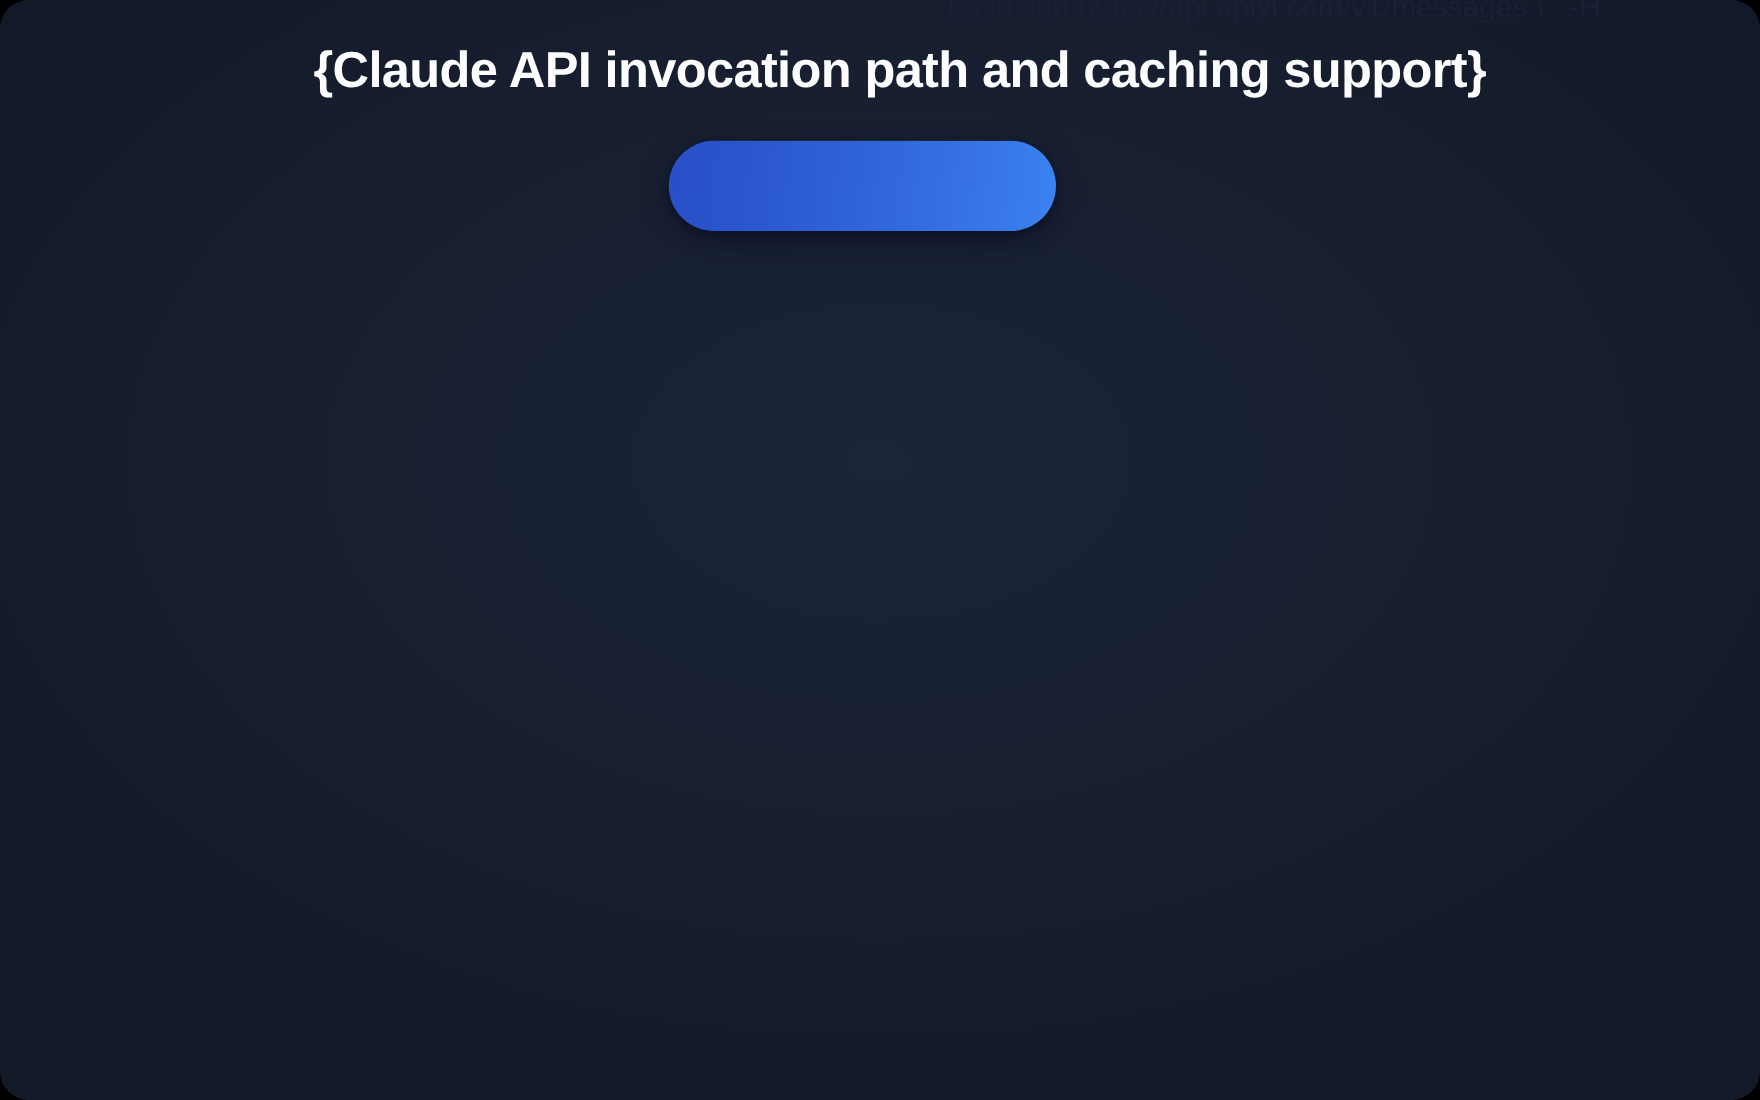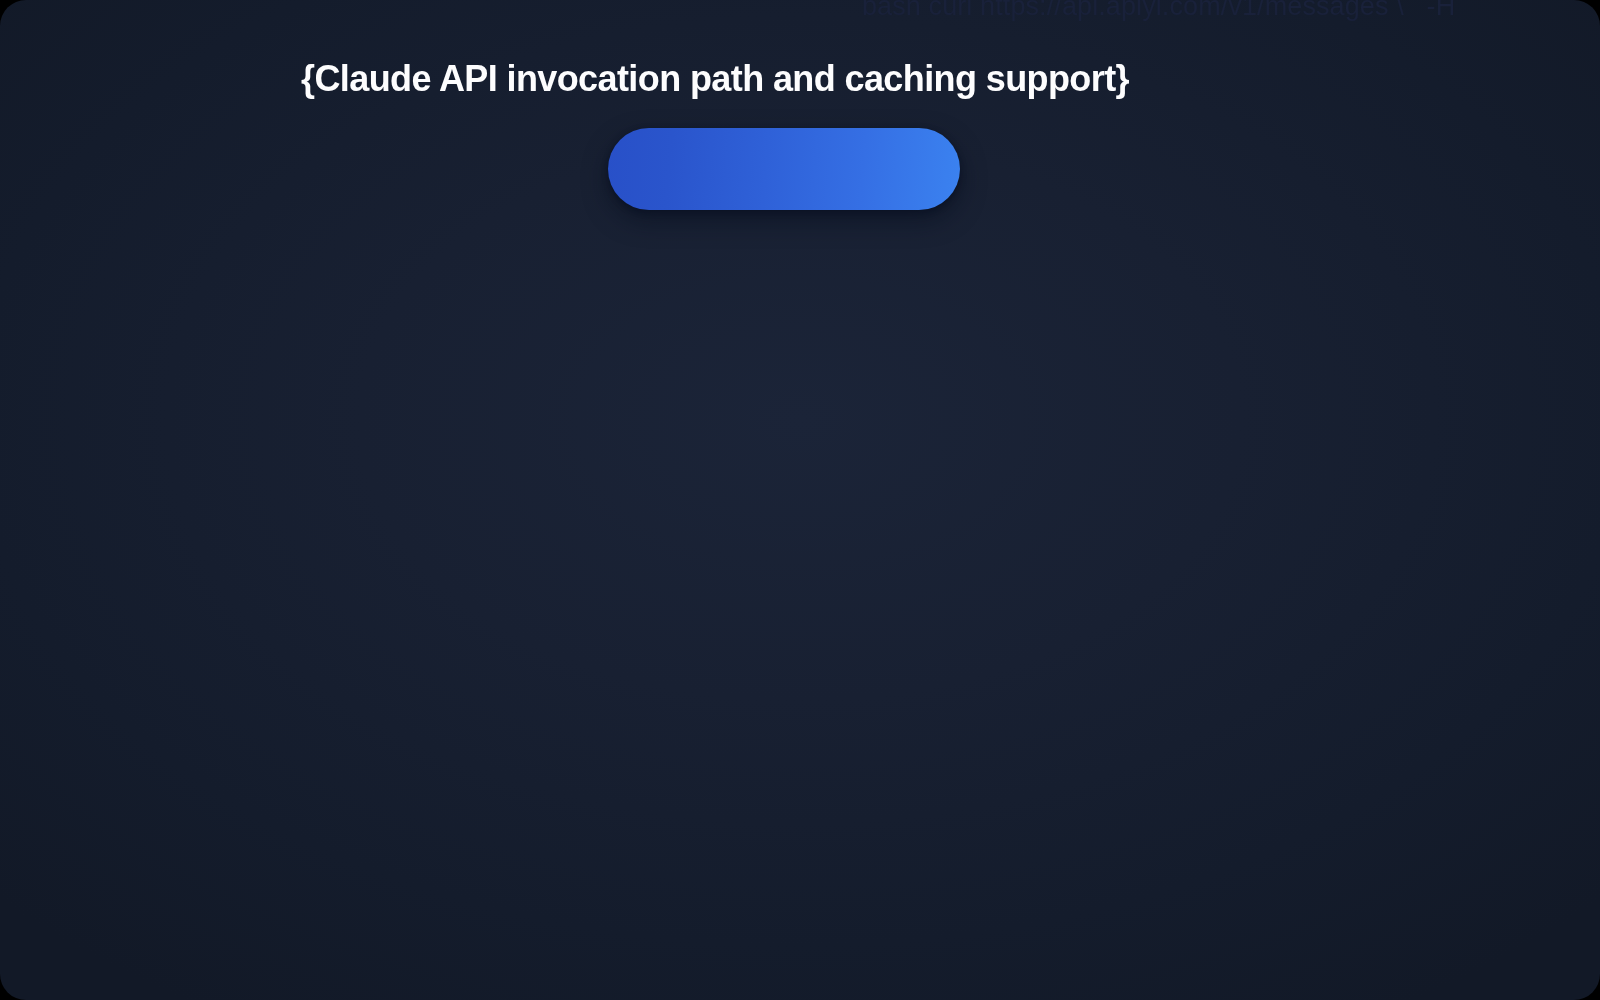--- a/index.html
+++ b/index.html
@@ -40,24 +40,24 @@
     color: #19213a;
     pointer-events: none;
     user-select: none;
   }
 
   
   .page-title {
     position: absolute;
     top: 38px;
     left: 285px;
-    margin: 16px;
+    margin: 0;
     white-space: pre;
     font-family: "Liberation Sans", sans-serif;
-    font-size: 36px;
+    font-size: 46px;
     font-weight: 700;
     letter-spacing: -0.6px;
     line-height: 50px;
     color: #fdfdfe;
   }
 
   
   .pill-button {
     position: absolute;
     left: 608px;

